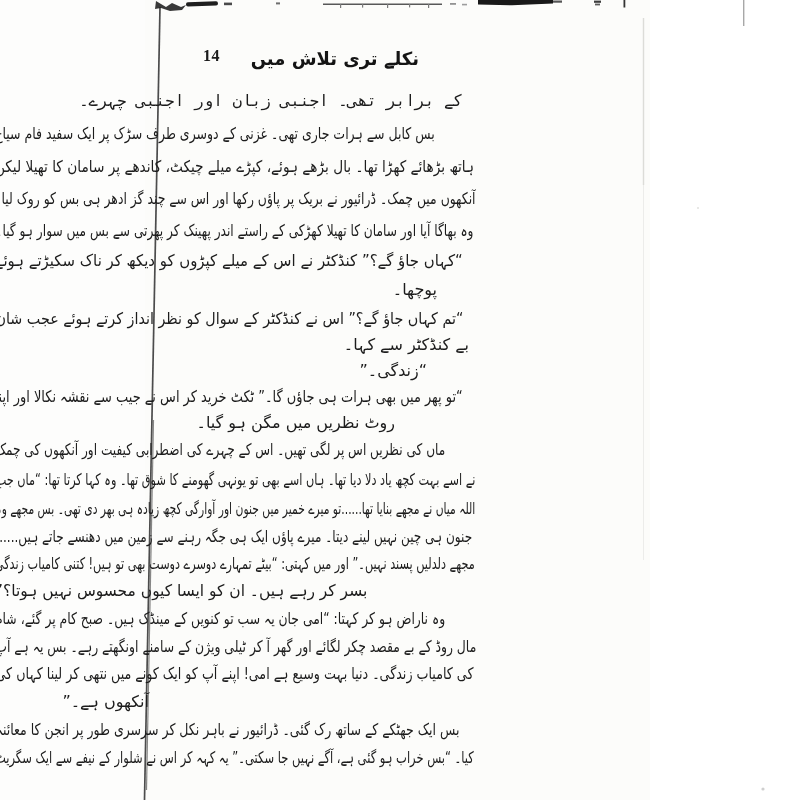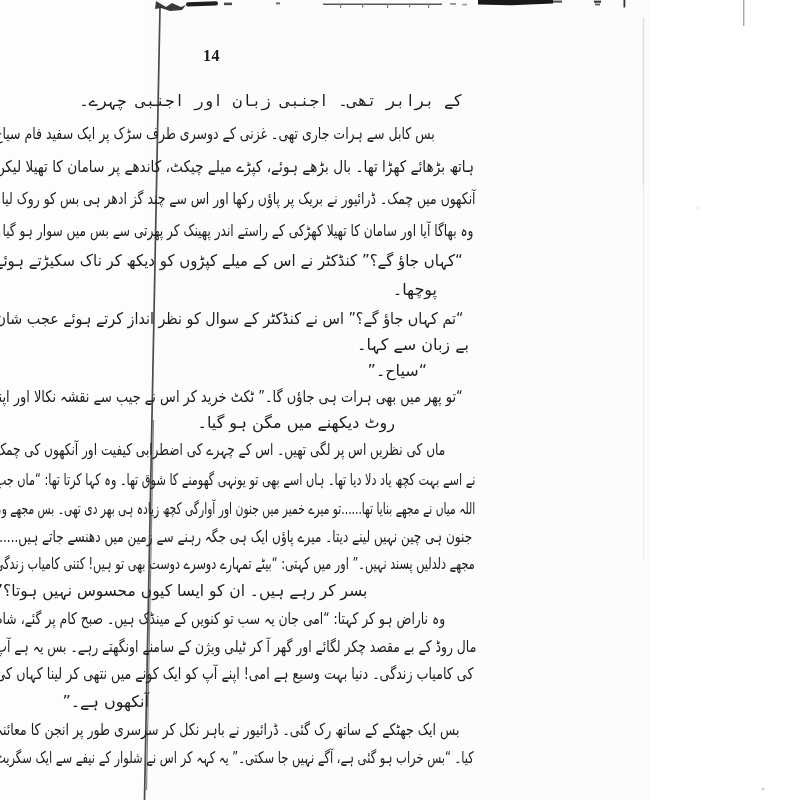--- a/index.html
+++ b/index.html
@@ -48,34 +48,35 @@
     <rect x="553" y="0.5" width="9" height="2.2" fill="#555555"></rect>
     <rect x="594" y="0.6" width="7" height="2.2" fill="#3c3c3c"></rect>
     <rect x="595" y="3.6" width="5" height="1.8" fill="#5c5c5c"></rect>
     <rect x="623.5" y="0" width="1.8" height="7.5" fill="#333333"></rect>
     <rect x="743" y="0" width="1.4" height="26" fill="#a8a8a8"></rect>
     <circle cx="763" cy="789" r="1.6" fill="#cfcfcf"></circle>
     <circle cx="698" cy="208" r="1.1" fill="#e3e3e0"></circle>
   </svg>
 
   <div class="pagenum">14</div>
+  <div class="booktitle">نکلے تری تلاش میں</div>
 
   <div id="text-lines">
       <div class="bline" style="top: 90px; right: 169px; font-family: Liberation Mono, monospace;">کے برابر تھی۔ اجنبی زبان اور اجنبی چہرے۔</div>
       <div class="bline" style="top: 122px; right: 197px; transform: scaleX(0.781);">بس کابل سے ہرات جاری تھی۔ غزنی کے دوسری طرف سڑک پر ایک سفید فام سیاح</div>
       <div class="bline" style="top: 155px; right: 158px; transform: scaleX(0.854);">ہاتھ بڑھائے کھڑا تھا۔ بال بڑھے ہوئے، کپڑے میلے چیکٹ، کاندھے پر سامان کا تھیلا لیکن</div>
       <div class="bline" style="top: 187px; right: 156px; transform: scaleX(0.773);">آنکھوں میں چمک۔ ڈرائیور نے بریک پر پاؤں رکھا اور اس سے چند گز ادھر ہی بس کو روک لیا۔</div>
       <div class="bline" style="top: 219px; right: 159px; transform: scaleX(0.762);">وہ بھاگا آیا اور سامان کا تھیلا کھڑکی کے راستے اندر پھینک کر پھرتی سے بس میں سوار ہو گیا۔</div>
       <div class="bline" style="top: 249px; right: 169px; transform: scaleX(0.931);">“کہاں جاؤ گے؟” کنڈکٹر نے اس کے میلے کپڑوں کو دیکھ کر ناک سکیڑتے ہوئے</div>
       <div class="bline" style="top: 278px; right: 195px;">پوچھا۔</div>
       <div class="bline" style="top: 307px; right: 169px; transform: scaleX(0.894);">“تم کہاں جاؤ گے؟” اس نے کنڈکٹر کے سوال کو نظر انداز کرتے ہوئے عجب شان</div>
-      <div class="bline" style="top: 333px; right: 163px;">بے زبان سے کہا۔</div>
-      <div class="bline" style="top: 359px; right: 205px;">“سیاح۔”</div>
+      <div class="bline" style="top: 333px; right: 163px;">بے کنڈکٹر سے کہا۔</div>
+      <div class="bline" style="top: 359px; right: 205px;">“زندگی۔”</div>
       <div class="bline" style="top: 385px; right: 169px; transform: scaleX(0.809);">“تو پھر میں بھی ہرات ہی جاؤں گا۔” ٹکٹ خرید کر اس نے جیب سے نقشہ نکالا اور اپنا</div>
-      <div class="bline" style="top: 411px; right: 237px;">روٹ دیکھنے میں مگن ہو گیا۔</div>
+      <div class="bline" style="top: 411px; right: 237px;">روٹ نظریں میں مگن ہو گیا۔</div>
       <div class="bline" style="top: 438px; right: 187px; transform: scaleX(0.756);">ماں کی نظریں اس پر لگی تھیں۔ اس کے چہرے کی اضطرابی کیفیت اور آنکھوں کی چمک</div>
       <div class="bline" style="top: 468px; right: 157px; transform: scaleX(0.704);">نے اسے بہت کچھ یاد دلا دیا تھا۔ ہاں اسے بھی تو یونہی گھومنے کا شوق تھا۔ وہ کہا کرتا تھا: “ماں جب</div>
       <div class="bline" style="top: 497px; right: 157px; transform: scaleX(0.671);">اللہ میاں نے مجھے بنایا تھا......تو میرے خمیر میں جنون اور آوارگی کچھ زیادہ ہی بھر دی تھی۔ بس مجھے وہ</div>
       <div class="bline" style="top: 525px; right: 160px; transform: scaleX(0.753);">جنون ہی چین نہیں لینے دیتا۔ میرے پاؤں ایک ہی جگہ رہنے سے زمین میں دھنسے جاتے ہیں......</div>
       <div class="bline" style="top: 552px; right: 157px; transform: scaleX(0.704);">مجھے دلدلیں پسند نہیں۔” اور میں کہتی: “بیٹے تمہارے دوسرے دوست بھی تو ہیں! کتنی کامیاب زندگی</div>
       <div class="bline" style="top: 579px; right: 265px; transform: scaleX(0.966);">بسر کر رہے ہیں۔ ان کو ایسا کیوں محسوس نہیں ہوتا؟”</div>
       <div class="bline" style="top: 607px; right: 187px; transform: scaleX(0.772);">وہ ناراض ہو کر کہتا: “امی جان یہ سب تو کنویں کے مینڈک ہیں۔ صبح کام پر گئے، شام</div>
       <div class="bline" style="top: 635px; right: 156px; transform: scaleX(0.773);">مال روڈ کے بے مقصد چکر لگائے اور گھر آ کر ٹیلی ویژن کے سامنے اونگھتے رہے۔ بس یہ ہے آپ</div>
       <div class="bline" style="top: 662px; right: 159px; transform: scaleX(0.792);">کی کامیاب زندگی۔ دنیا بہت وسیع ہے امی! اپنے آپ کو ایک کونے میں نتھی کر لینا کہاں کی</div>
       <div class="bline" style="top: 690px; right: 483px;">آنکھوں ہے۔”</div>

